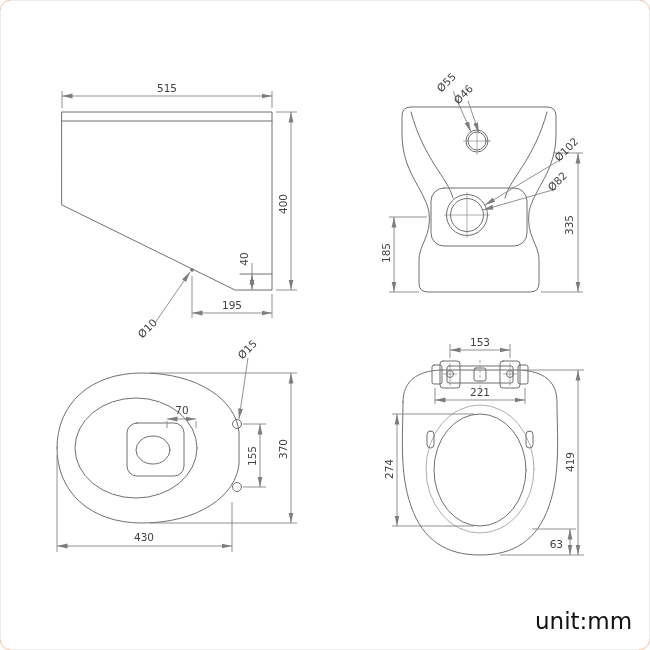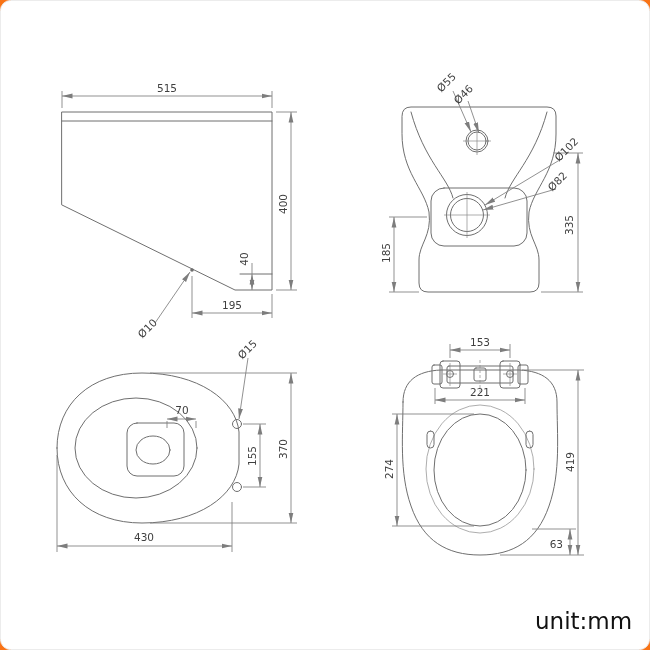--- a/index.html
+++ b/index.html
@@ -1,17 +1,17 @@
 <!DOCTYPE html>
 <html><head>
 <meta charset="utf-8">
 <style>
   html,body{margin:0;padding:0;background:#fff;}
   .canvas{position:relative;width:650px;height:650px;background:#f97316;overflow:hidden;
-          font-family:"DejaVu Sans", sans-serif;}
+          font-family:"DejaVu Sans", sans-serif;border-radius:11px;}
   svg{display:block;}
   .ln{stroke:#6f6f6f;stroke-width:1;fill:none;stroke-linecap:round;stroke-linejoin:round;}
   .thin{stroke:#8a8a8a;stroke-width:0.7;fill:none;}
   .dim{stroke:#7d7d7d;stroke-width:0.85;fill:none;}
   .d{font-family:"DejaVu Sans", sans-serif;font-size:10.5px;fill:#3f3f3f;}
   .u{font-family:"DejaVu Sans", sans-serif;font-size:23px;fill:#111111;}
 </style>
 </head>
 <body>
 

